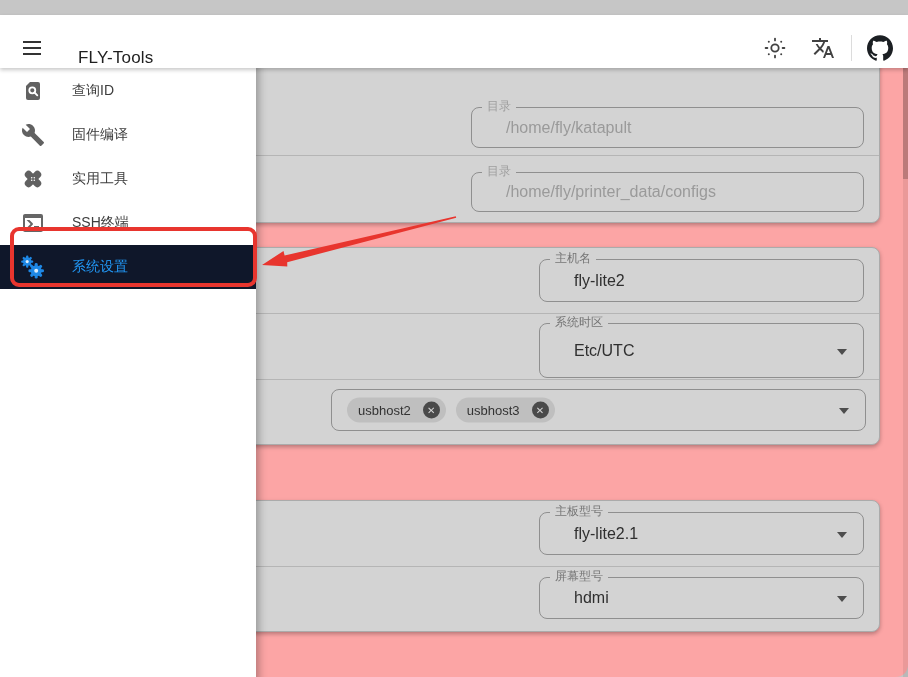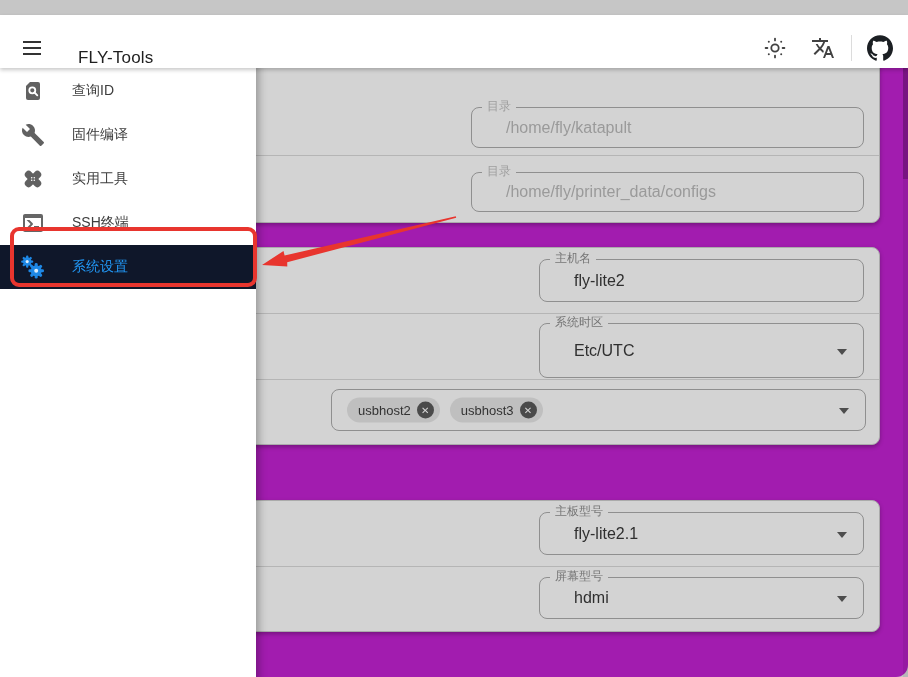--- a/index.html
+++ b/index.html
@@ -33,42 +33,42 @@
   .nav-label{margin-left:26px;font-size:14px;font-weight:500;color:#3d3d3d;}
   .nav-item.selected{background:#0f172a;}
   .nav-item.selected .nav-label{color:#2196f3;}
   
   .red-box{
     position:absolute;left:10px;top:227px;width:247px;height:60px;box-sizing:border-box;
     border:4px solid #e8352e;border-radius:9px;z-index:30;pointer-events:none;
   }
   .arrow-overlay{position:absolute;left:0;top:0;width:908px;height:677px;z-index:35;pointer-events:none;}
   
-  .content{position:absolute;top:53px;left:0;width:908px;height:624px;background:#a21caf;z-index:1;border-radius:12px;}
+  .content{position:absolute;top:53px;left:0;width:908px;height:624px;background:#fca5a5;z-index:1;border-radius:12px;}
   .card{
     position:absolute;left:246px;width:634px;background:#d3d3d3;border:1px solid #ababab;
     border-radius:8px;box-shadow:0 2px 4px rgba(0,0,0,0.28);box-sizing:border-box;
   }
   .hdiv{position:absolute;left:0;right:0;height:1px;background:#b5b5b5;}
   .field{position:absolute;border:1px solid #8f8f8f;border-radius:8px;box-sizing:border-box;}
   .flabel{
     position:absolute;top:-9px;left:10px;font-size:12px;line-height:14px;color:#757575;
     background:#d3d3d3;padding:0 5px;white-space:nowrap;
   }
   .fvalue{position:absolute;left:14px;top:50%;transform:translateY(-50%);font-size:16px;color:#2f2f2f;white-space:nowrap;margin-left:20px;}
   .field.disabled .flabel{color:#9e9e9e;}
   .field.disabled .fvalue{color:#9a9a9a;}
   .caret{
     position:absolute;right:16px;top:50%;margin-top:-2px;width:0;height:0;
     border-left:5px solid transparent;border-right:5px solid transparent;border-top:6px solid #4d4d4d;
   }
   .chips{position:absolute;left:15px;top:50%;transform:translateY(-50%);display:flex;gap:10px;}
   .chip{
     display:inline-flex;align-items:center;height:25px;border-radius:13px;background:#bfbfbf;
-    padding:0 6px 0 11px;gap:6px;
+    padding:0 6px 0 11px;gap:12px;
   }
   .chip-label{font-size:13px;color:#333;}
   .chip-x{
     width:17px;height:17px;border-radius:50%;background:#4a4a4a;color:#d6d6d6;
     display:flex;align-items:center;justify-content:center;font-size:10px;line-height:1;cursor:pointer;
   }
   
   .scrollbar{position:absolute;right:0;top:53px;width:5px;height:624px;background:rgba(0,0,0,0.07);z-index:25;}
   .scroll-thumb{position:absolute;top:0;left:0;width:5px;height:126px;background:rgba(0,0,0,0.20);}
 </style>

